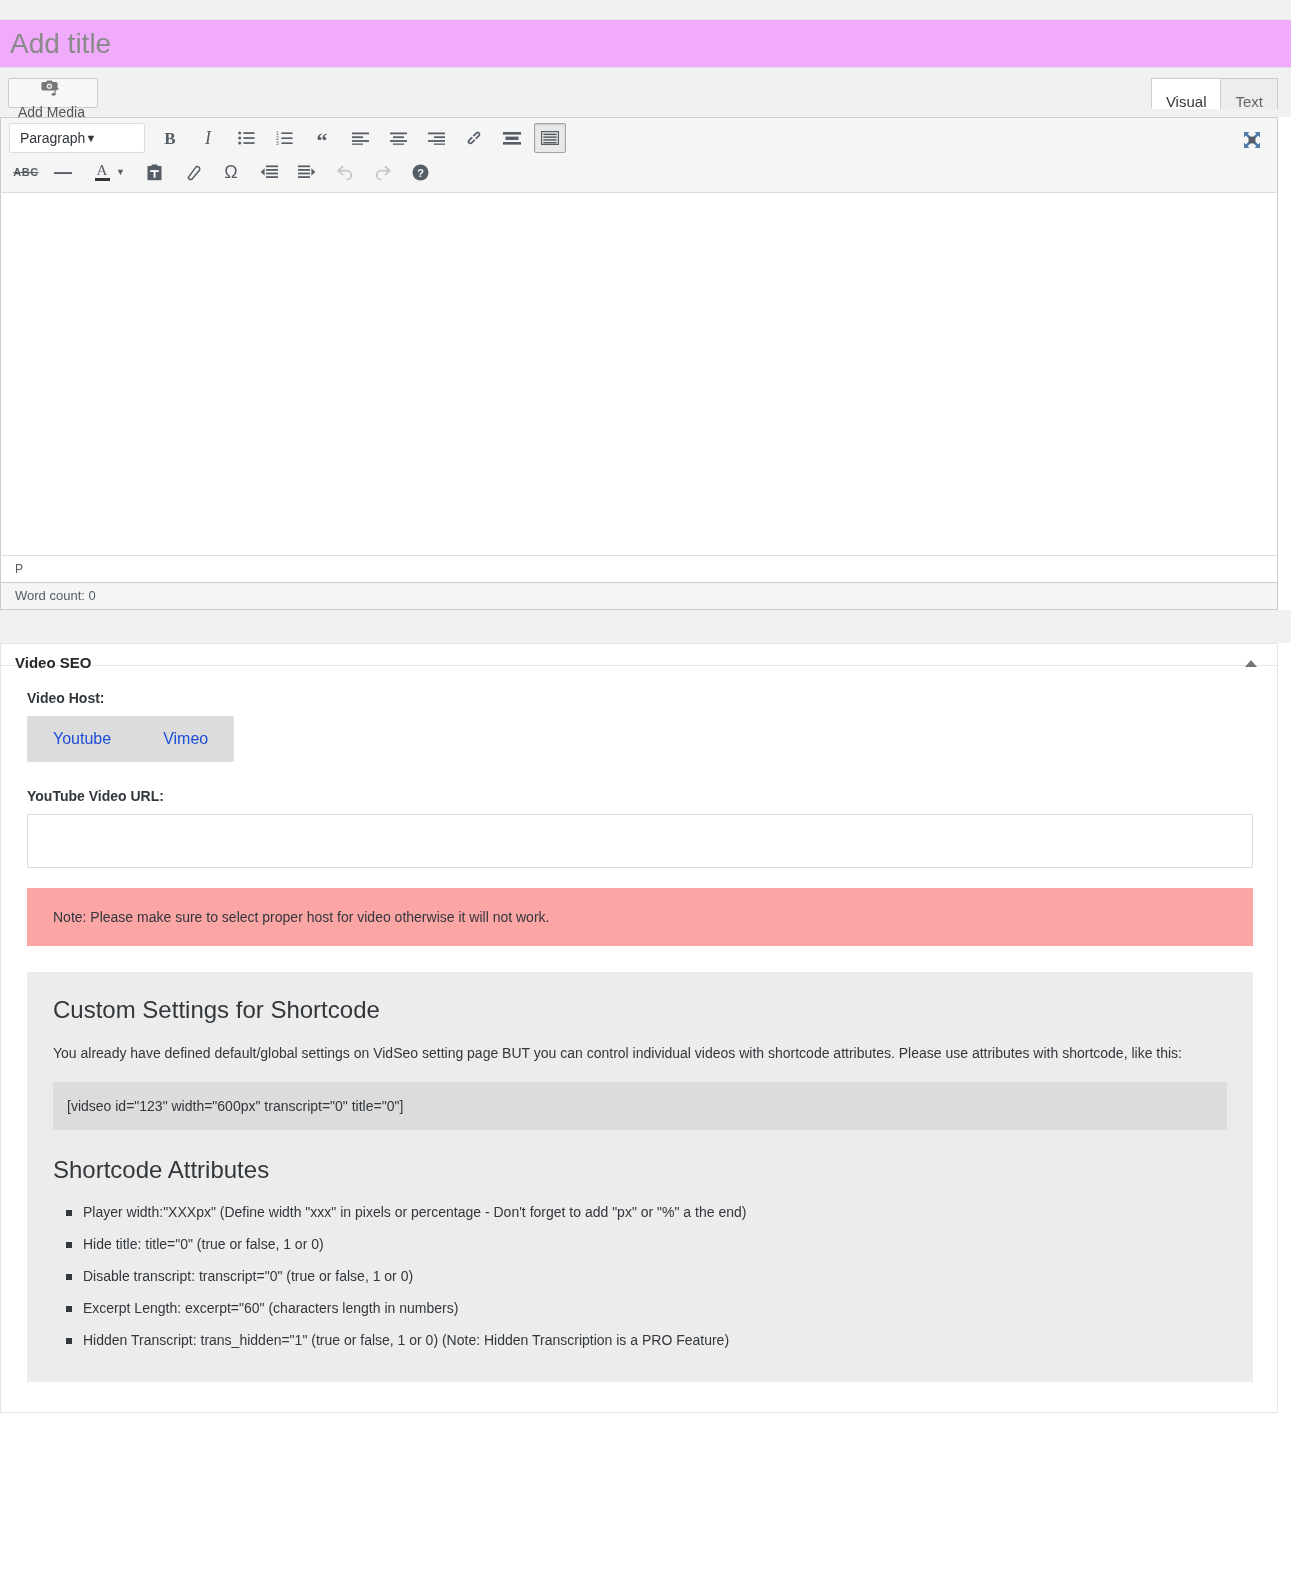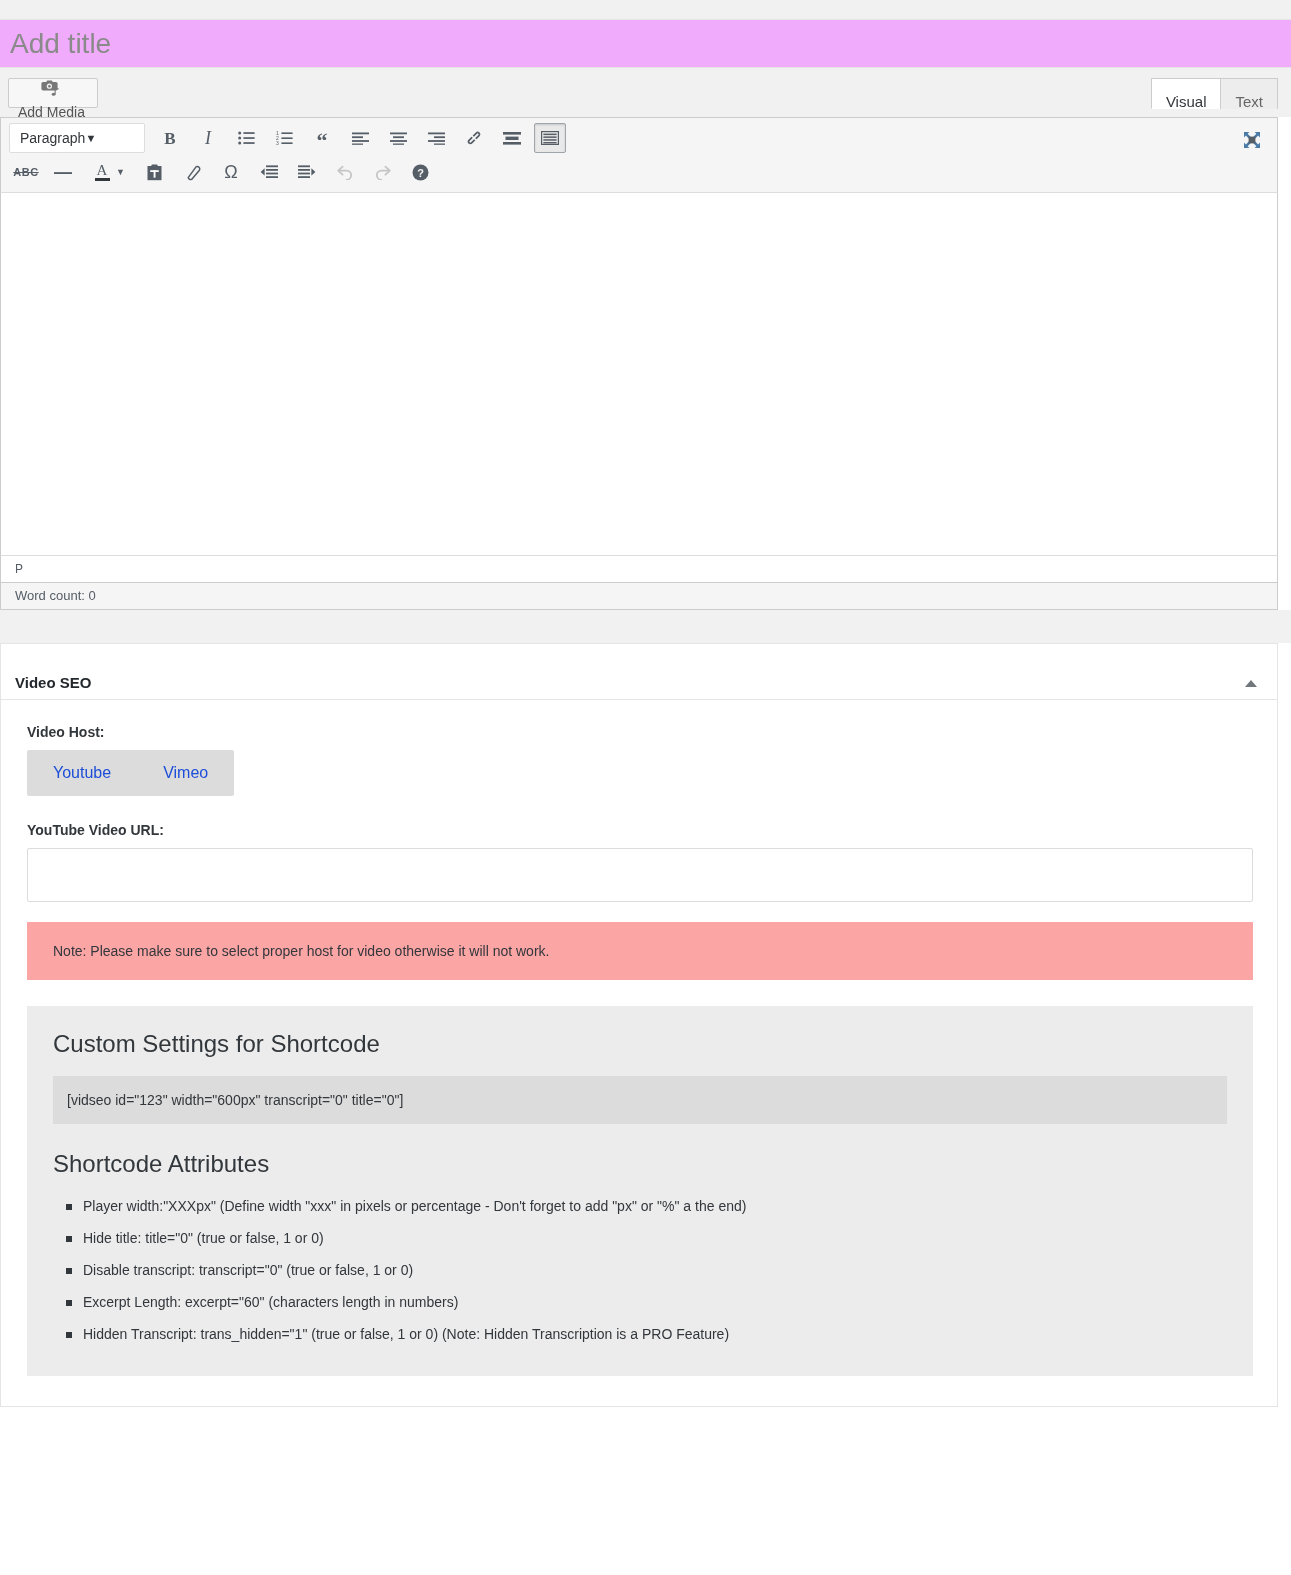--- a/index.html
+++ b/index.html
@@ -154,24 +154,23 @@
     font-size: 13px; color: #555d66;
     padding: 5px 0 0 14px;
   }
 
   .gap { height: 33px; background: #f1f1f1; }
 
   
   .metabox { width: 1278px; background: #fff; border: 1px solid #e5e5e5; }
   .metabox-head {
     position: relative;
-    height: 36px;
+    height: 22px;
     border-bottom: 1px solid #e5e5e5;
     padding: 10px 0 0 14px;
-    margin-top: 20px;
   }
   .metabox-title { font-size: 15px; font-weight: bold; color: #23282d; }
   .metabox-toggle {
     position: absolute; right: 12px; top: 9px;
     width: 28px; height: 20px;
     display: flex; align-items: center; justify-content: center;
     cursor: pointer;
   }
   .metabox-body { padding: 24px 26px 30px 26px; }
 
@@ -484,20 +483,21 @@
       <button class="host-btn">Vimeo</button>
     </div>
 
     <div class="field-label">YouTube Video URL:</div>
     <input class="url-input" type="text" placeholder="" style="">
 
     <div class="note-box">Note: Please make sure to select proper host for video otherwise it will not work.</div>
 
     <div class="info-panel">
       <h2 class="info-h1">Custom Settings for Shortcode</h2>
+      <p class="info-p">You already have defined default/global settings on VidSeo setting page BUT you can control individual videos with shortcode attributes. Please use attributes with shortcode, like this:</p>
       <div class="code-box">[vidseo id="123" width="600px" transcript="0" title="0"]</div>
 
       <h2 class="info-h2">Shortcode Attributes</h2>
       <ul class="attr-list">
         <li>Player width:"XXXpx" (Define width "xxx" in pixels or percentage - Don't forget to add "px" or "%" a the end)</li>
         <li>Hide title: title="0" (true or false, 1 or 0)</li>
         <li>Disable transcript: transcript="0" (true or false, 1 or 0)</li>
         <li>Excerpt Length: excerpt="60" (characters length in numbers)</li>
         <li>Hidden Transcript: trans_hidden="1" (true or false, 1 or 0) (Note: Hidden Transcription is a PRO Feature)</li>
       </ul>

